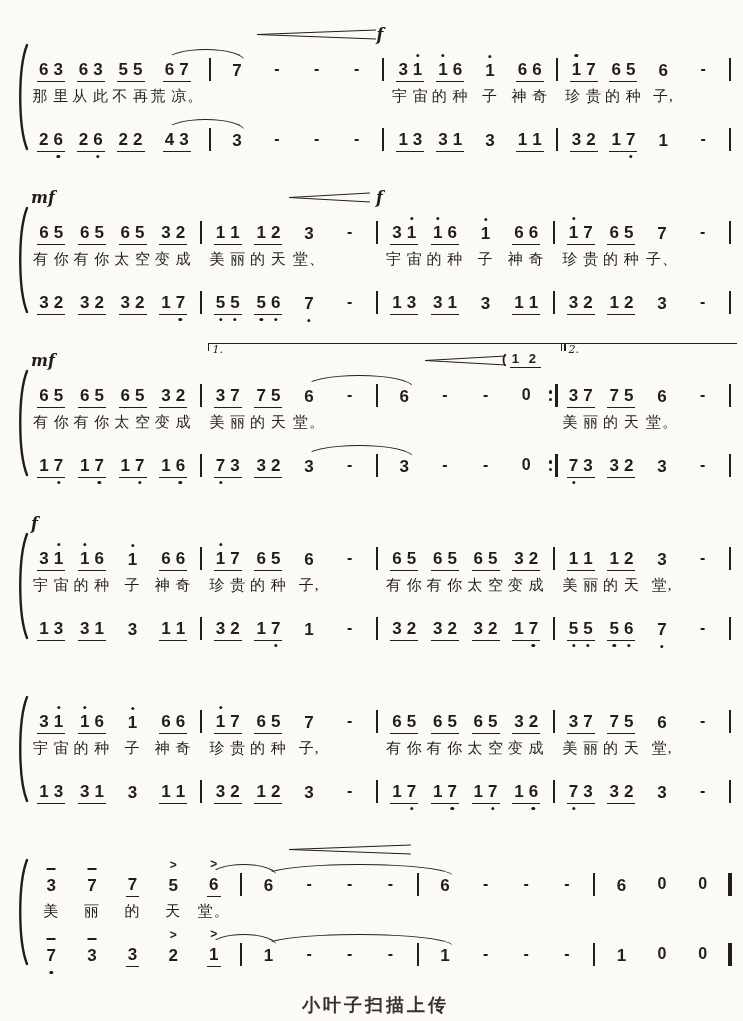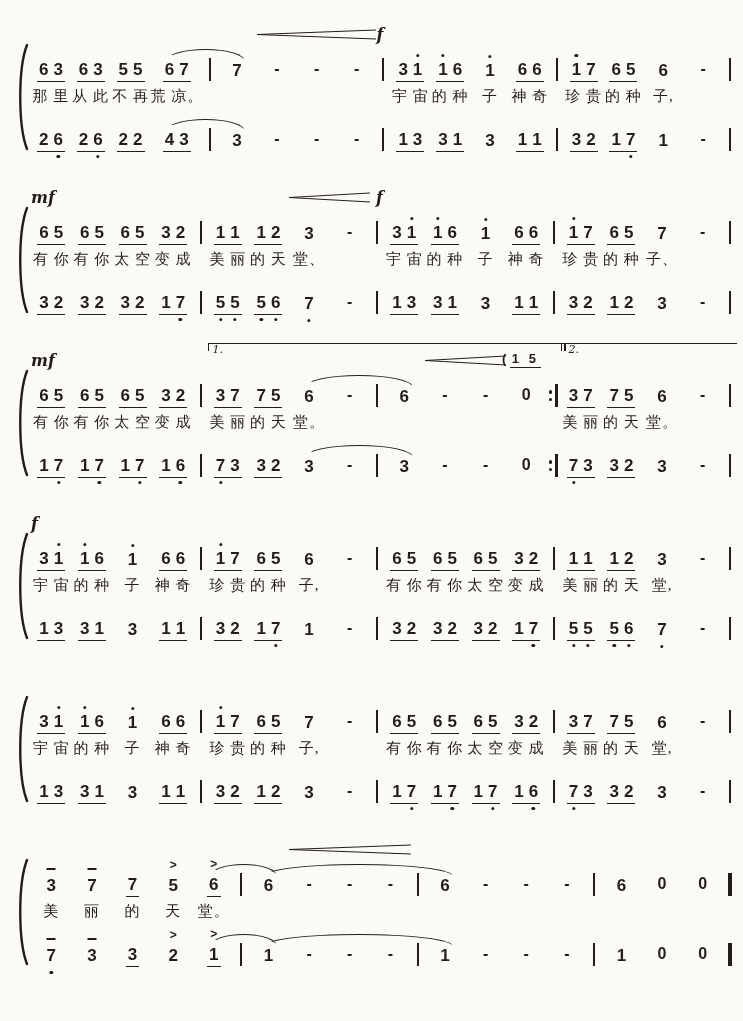--- a/index.html
+++ b/index.html
@@ -373,21 +373,21 @@
             <i class="vtick" style="left: 0px;"></i>
             <i class="vtick" style="left: 3.5px;"></i>
             <span class="vlabel" style="left: 8px;">2.</span>
           </div>
           <div class="hp" style="grid-area: 1 / 12 / auto / 14;">
             <svg viewBox="0 0 100 13" preserveAspectRatio="none">
               <line x1="0" y1="6.5" x2="100" y2="2" stroke="#211d18" stroke-width="1.2" vector-effect="non-scaling-stroke"></line>
               <line x1="0" y1="6.5" x2="100" y2="11" stroke="#211d18" stroke-width="1.2" vector-effect="non-scaling-stroke"></line>
             </svg>
           </div>
-          <div class="cue" style="grid-area: 1 / 14;">( <b>1 5</b></div>
+          <div class="cue" style="grid-area: 1 / 14;">( <b>1 2</b></div>
           <div class="grp u" style="grid-area: 2 / 1;">
             <div class="note"><span class="dg">6</span></div>
             <div class="note"><span class="dg">5</span></div>
           </div>
           <div class="grp u" style="grid-area: 2 / 2;">
             <div class="note"><span class="dg">6</span></div>
             <div class="note"><span class="dg">5</span></div>
           </div>
           <div class="grp u" style="grid-area: 2 / 3;">
             <div class="note"><span class="dg">6</span></div>
@@ -880,13 +880,14 @@
             <div class="note"><span class="dg">1</span></div>
           </div>
           <span class="plain" style="grid-area: 4 / 18;">0</span>
           <span class="plain" style="grid-area: 4 / 19;">0</span>
           <div class="barF" style="grid-area: 4 / 20;"></div>
           <div class="arc" style="grid-area: 4 / 5 / auto / 8;"></div>
           <div class="arc" style="grid-area: 4 / 7 / auto / 13;"></div>
         </div>
       </div>
     </div>
+  <div class="footer" style="color: rgb(57, 48, 42);">小叶子扫描上传</div>
 </div>
 
 </body></html>

